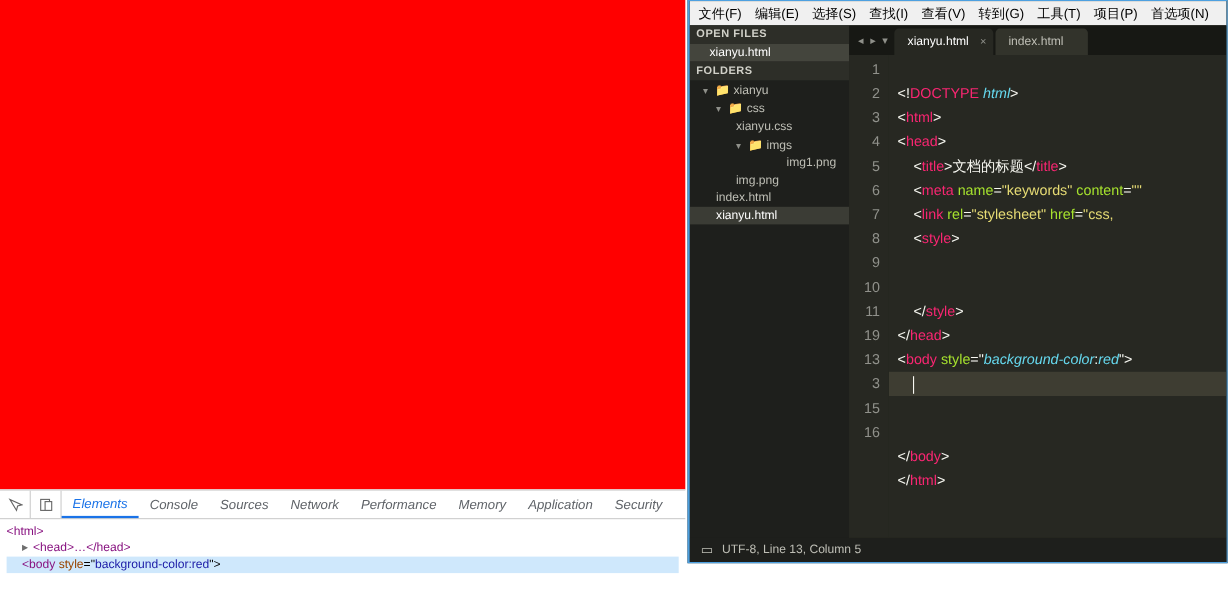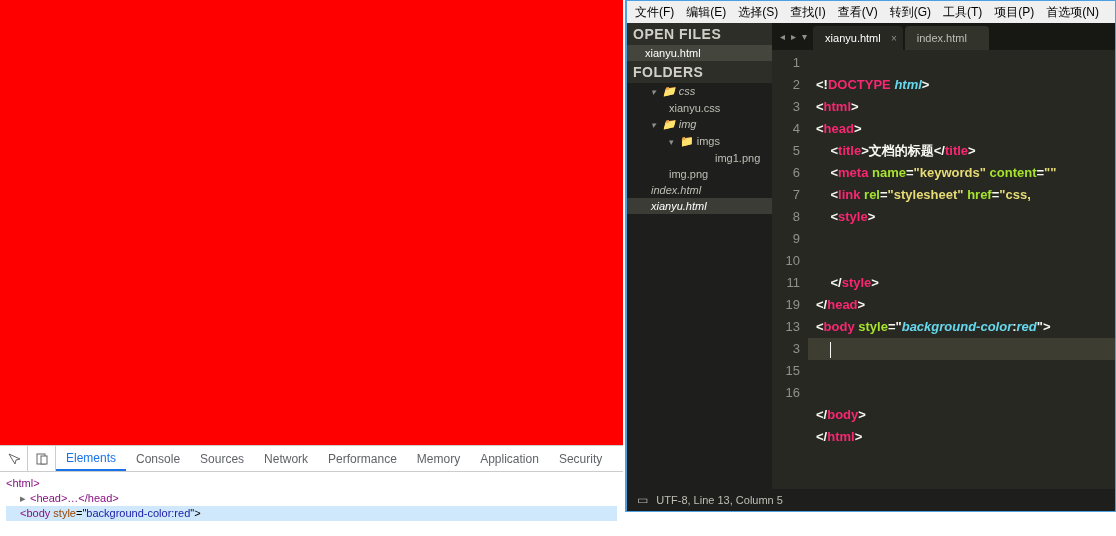--- a/index.html
+++ b/index.html
@@ -17,21 +17,21 @@
 }
 .dt-tabs {
   display: flex; align-items: center; height: 26px; border-bottom: 1px solid #ccc;
   font-size: 12px; color: #5f6368;
 }
 .dt-icon {
   width: 28px; display: flex; justify-content: center; align-items: center;
   height: 100%; border-right: 1px solid #ccc; color: #666;
 }
 .dt-tab {
-  padding: 0 10px; height: 100%; display: flex; align-items: center; cursor: pointer;
+  padding: 0 10px; height: 100%; display: flex; align-items: center; cursor: pointer; font-style: italic;
 }
 .dt-tab.active { color: #1a73e8; border-bottom: 2px solid #1a73e8; }
 .dt-dom {
   padding: 4px 6px; font-family: Consolas, monospace; font-size: 11px; line-height: 15px;
 }
 .dt-dom .tag { color: #881280; }
 .dt-dom .doctype { color: #999; }
 .dt-dom .attr { color: #994500; }
 .dt-dom .val { color: #1a1aa6; }
 .dt-dom .arrow { color: #6e6e6e; display:inline-block; width:10px; }
@@ -48,31 +48,31 @@
   height: 22px; background: #f0f0f0; display: flex; align-items: center;
   font-size: 12px; color: #000; padding-left: 2px;
 }
 .menu-item { padding: 0 6px; cursor: pointer; }
 .editor-body { flex: 1; display: flex; overflow: hidden; }
 .sidebar {
   width: 145px; background: #1e1f1c; color: #8f908a; font-size: 11px;
   display: flex; flex-direction: column;
 }
 .sb-header {
-  background: #2d2e28; color: #d0d0c8; padding: 3px 6px; font-size: 14px;
+  background: #2d2e28; color: #d0d0c8; padding: 3px 6px; font-size: 10px;
   font-weight: bold; letter-spacing: 0.5px;
 }
 .sb-item {
   padding: 2px 6px 2px 18px; color: #bfbfb6; font-size: 11px; cursor: pointer;
   white-space: nowrap;
 }
 .sb-item.highlight { background: #44453d; color: #fff; }
 .sb-item.sel { background: #3b3c35; color: #fff; }
 .sb-folder-icon { color: #8f908a; margin-right: 3px; font-size:9px; display:inline-block; width:8px;}
-.sb-indent1 { padding-left: 24px; font-style: italic; }
+.sb-indent1 { padding-left: 24px; }
 .sb-indent2 { padding-left: 42px; }
 .sb-indent3 { padding-left: 88px; }
 .main-pane { flex: 1; display: flex; flex-direction: column; background:#272822; }
 .tab-bar {
   height: 27px; background: #171814; display: flex; align-items: flex-end;
   padding-left: 2px;
 }
 .tab-nav { color:#8f908a; font-size:10px; padding:0 6px; display:flex; gap:6px; align-self:center;}
 .tab {
   height: 24px; padding: 0 22px 0 12px; background: #32332b; color: #bfbfb6;
@@ -81,21 +81,21 @@
 }
 .tab.active { background: #272822; color: #fff; }
 .tab .close { position: absolute; right: 6px; color: #8f908a; font-size: 10px; }
 .code-area { flex: 1; display: flex; font-family: Consolas, monospace; font-size: 13px; }
 .gutter {
   width: 36px; background: #272822; color: #90918b; text-align: right;
   padding: 2px 8px 0 0; line-height: 22px; user-select: none;
 }
 .code {
   flex: 1; background: #272822; color: #f8f8f2; padding: 2px 0 0 8px;
-  line-height: 22px; white-space: pre; overflow: hidden; font-weight: bold;
+  line-height: 22px; white-space: pre; overflow: hidden;
 }
 .c-tag { color: #f92672; }
 .c-bracket { color: #f8f8f2; }
 .c-attr { color: #a6e22e; }
 .c-str { color: #e6db74; }
 .c-italic { color: #66d9ef; font-style: italic; }
 .c-text { color: #f8f8f2; }
 .c-doctype { color: #f92672; }
 .caret {
   display: inline-block; width: 1px; height: 16px; background: #f8f8f2;
@@ -153,23 +153,23 @@
     <span class="menu-item">转到(G)</span>
     <span class="menu-item">工具(T)</span>
     <span class="menu-item">项目(P)</span>
     <span class="menu-item">首选项(N)</span>
   </div>
   <div class="editor-body">
     <div class="sidebar">
       <div class="sb-header">OPEN FILES</div>
       <div class="sb-item highlight">xianyu.html</div>
       <div class="sb-header">FOLDERS</div>
+      <div class="sb-item" style="padding-left:12px;"><span class="sb-folder-icon">▾</span>📁 <span>xianyu</span></div>
       <div class="sb-item sb-indent1"><span class="sb-folder-icon">▾</span>📁 <span>css</span></div>
       <div class="sb-item sb-indent2">xianyu.css</div>
-      <div class="sb-item sb-indent1"><span class="sb-folder-icon">▾</span>📁 <span>img</span></div>
       <div class="sb-item sb-indent2"><span class="sb-folder-icon">▾</span>📁 <span>imgs</span></div>
       <div class="sb-item sb-indent3">img1.png</div>
       <div class="sb-item sb-indent2">img.png</div>
       <div class="sb-item sb-indent1">index.html</div>
       <div class="sb-item sb-indent1 sel">xianyu.html</div>
     </div>
     <div class="main-pane">
       <div class="tab-bar">
         <div class="tab-nav">
             <span>◂</span>

